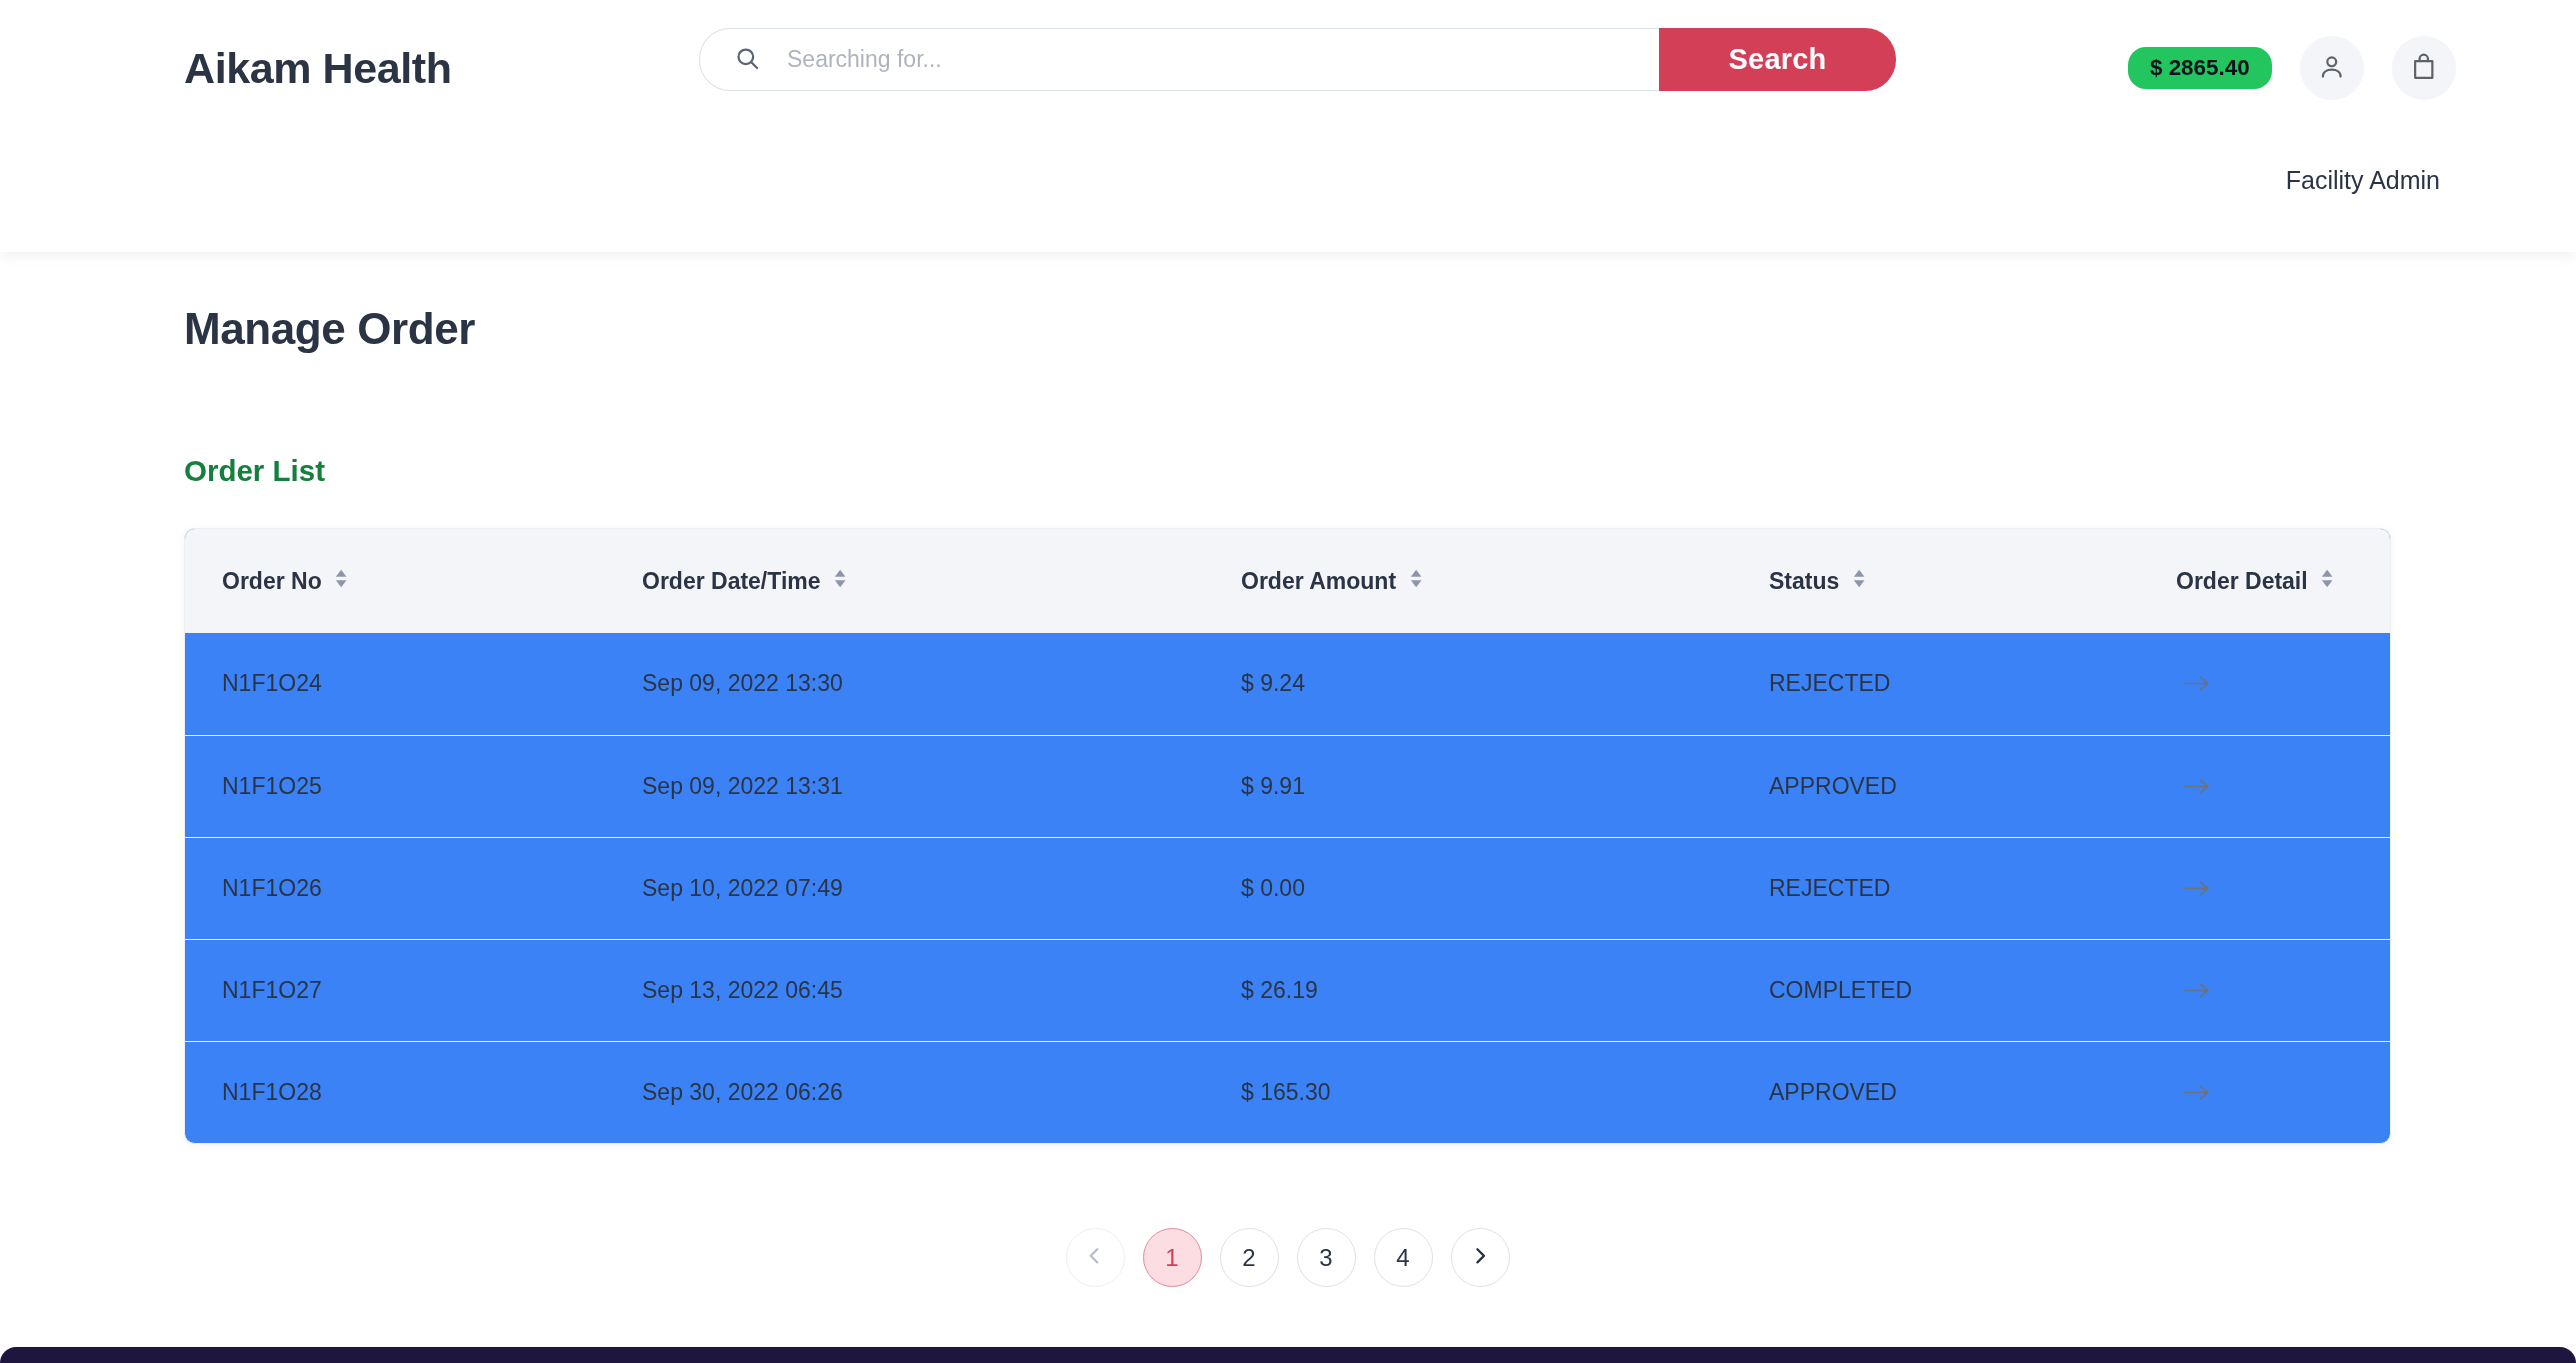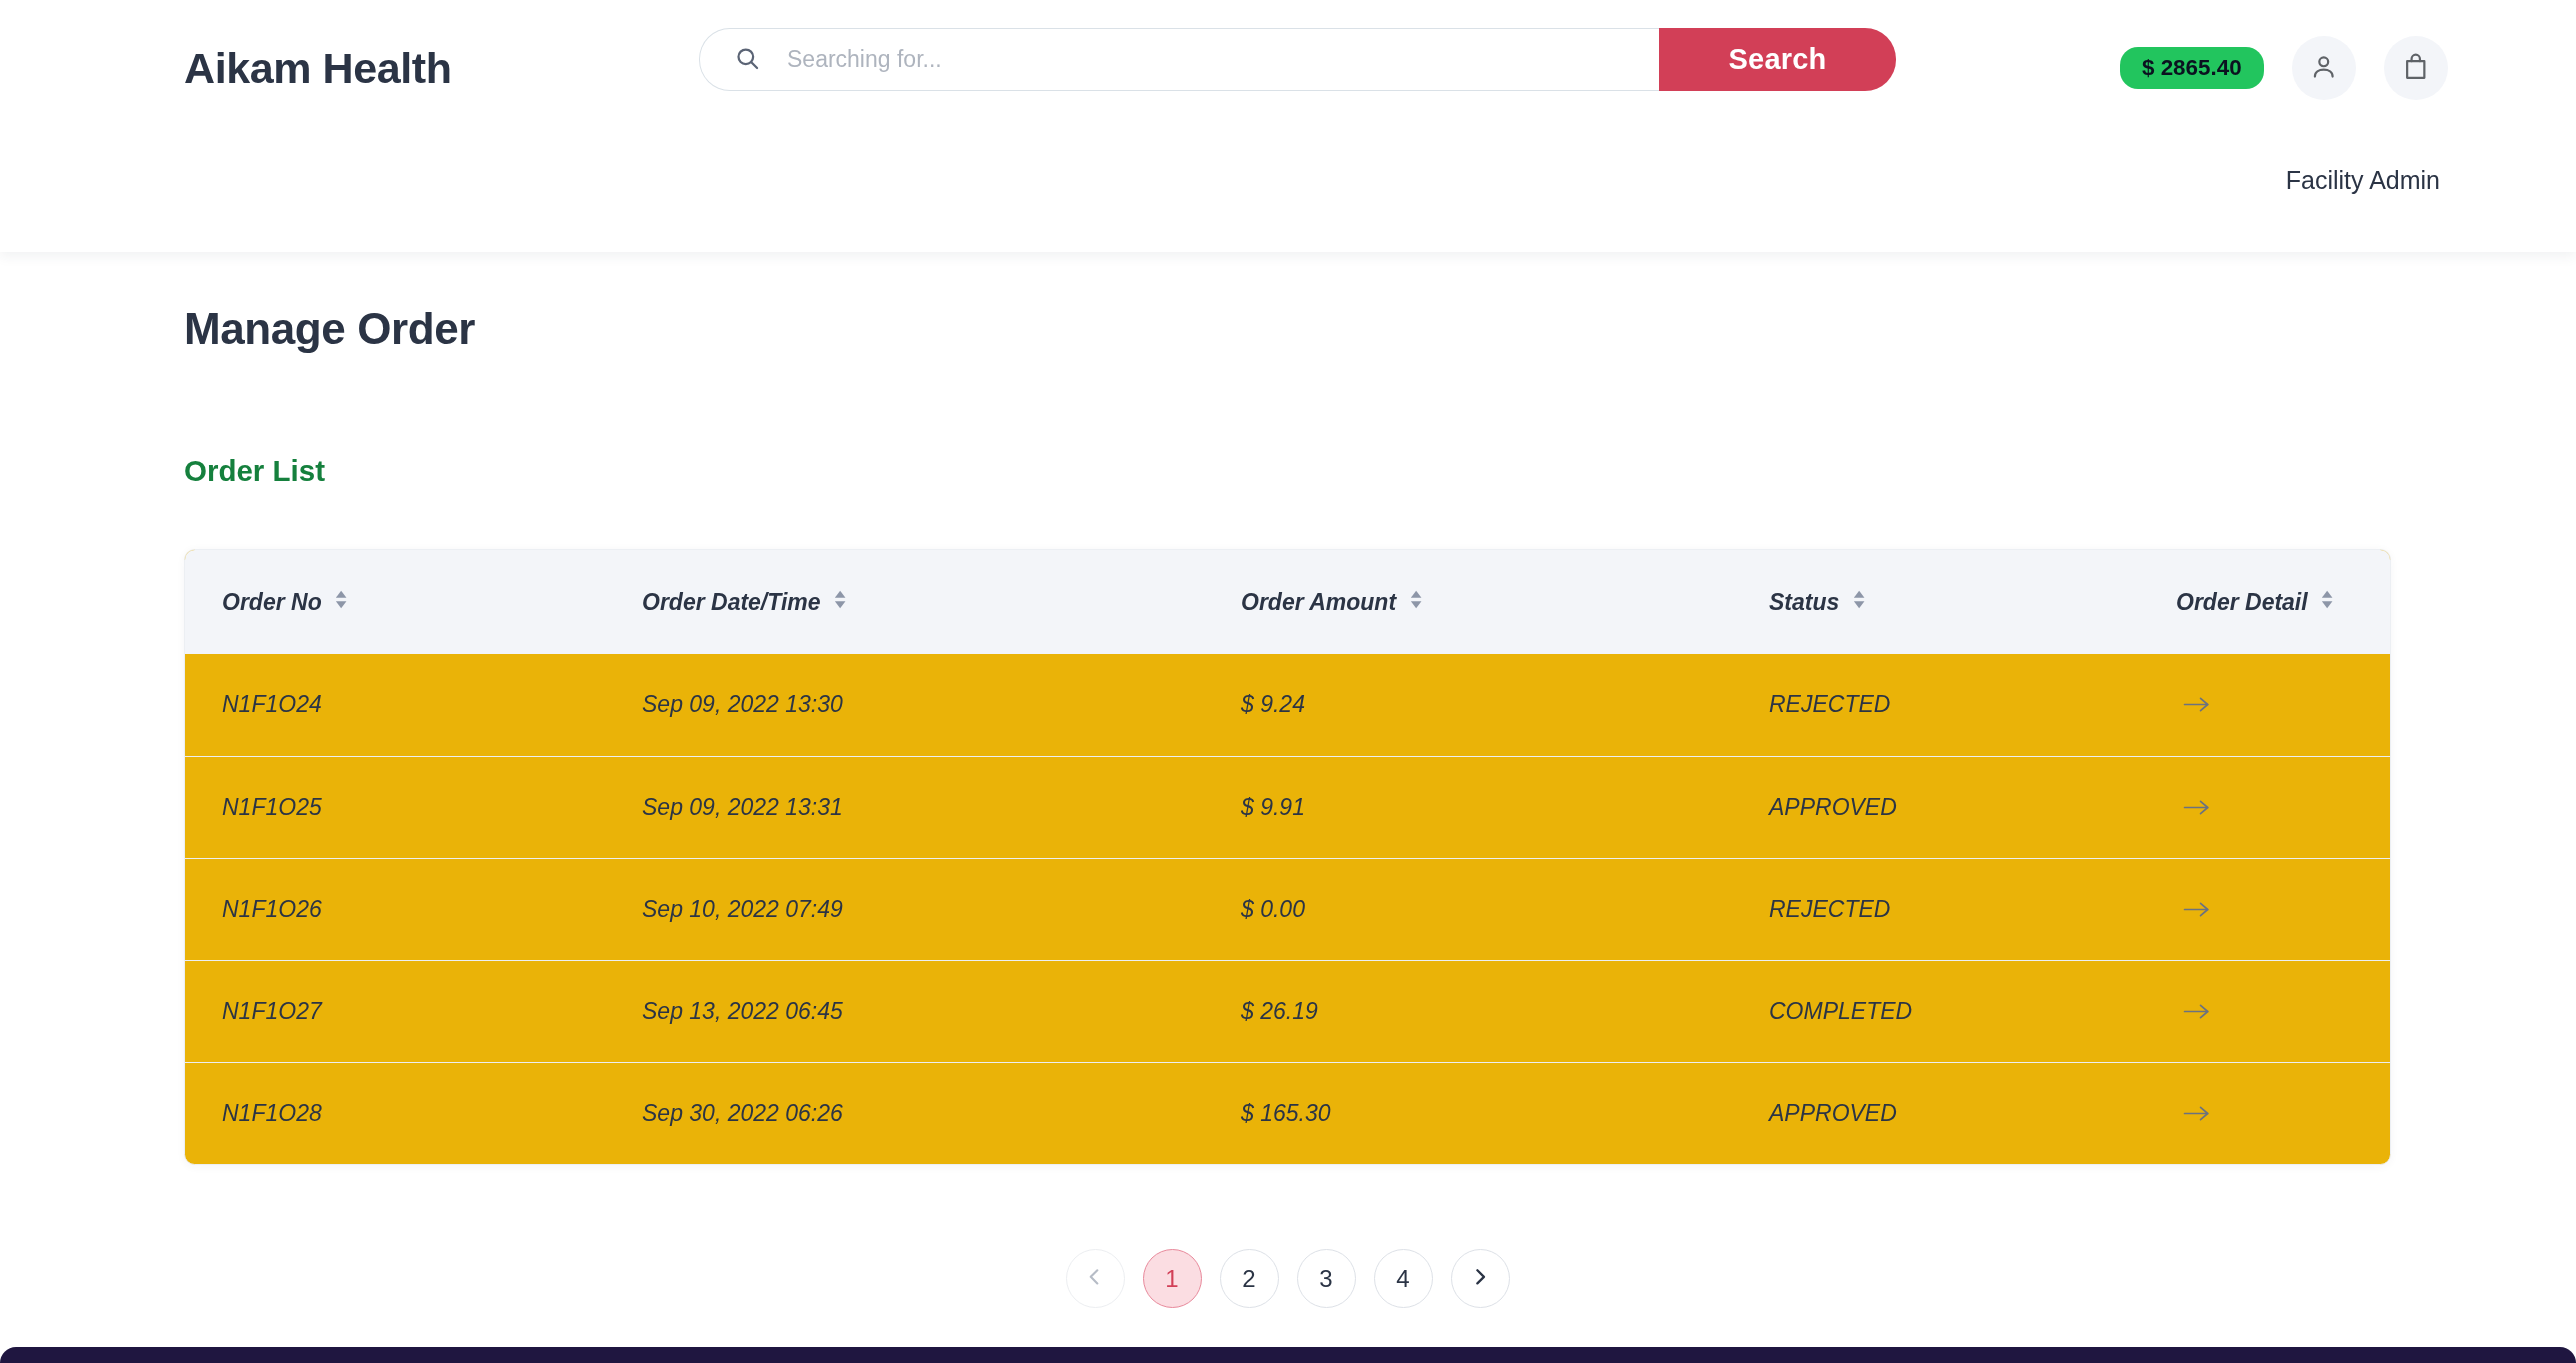--- a/index.html
+++ b/index.html
@@ -90,21 +90,21 @@
     font-family: "Liberation Sans", sans-serif;
     font-size: 29px;
     font-weight: 700;
     cursor: pointer;
     letter-spacing: 0.2px;
   }
 
   
   .header-actions {
     position: absolute;
-    right: 128px;
+    right: 120px;
     top: 36px;
     display: flex;
     align-items: center;
     gap: 28px;
     justify-content: space-between;
   }
 
   .balance-pill {
     background: #22c55e;
     color: #0b1220;
@@ -158,28 +158,27 @@
 
   .section-title {
     font-size: 29.5px;
     font-weight: 700;
     color: #15803d;
     margin-top: 100px;
   }
 
   
   .table-card {
-    margin-top: 61px;
+    margin-top: 40px;
     width: 2207px;
-    background: #eab308;
+    background: #3b82f6;
     border-radius: 10.7px;
     border: 0.9px solid #eceff3;
     box-shadow: 0 1.8px 9px rgba(43, 52, 69, 0.045);
     overflow: hidden;
-    font-style: italic;
   }
 
   table {
     width: 100%;
     border-collapse: collapse;
     table-layout: fixed;
   }
 
   thead tr { background: #f3f5f9; }
 

